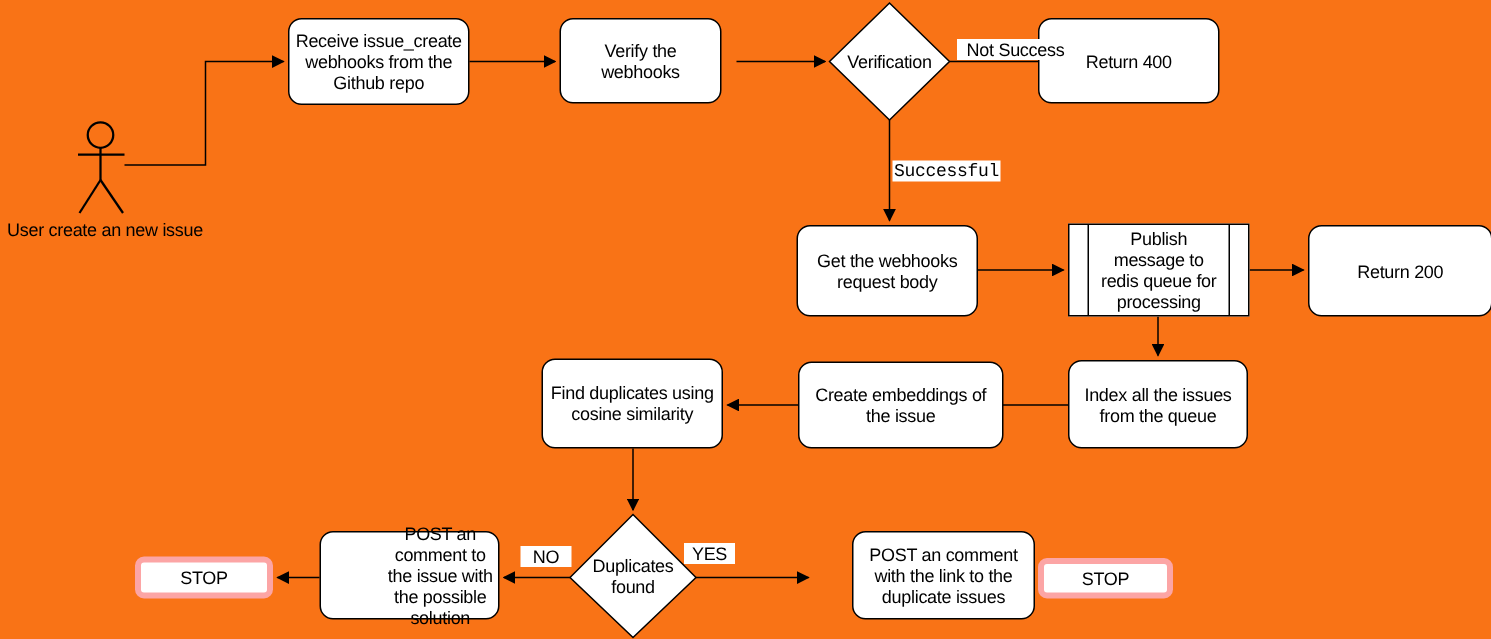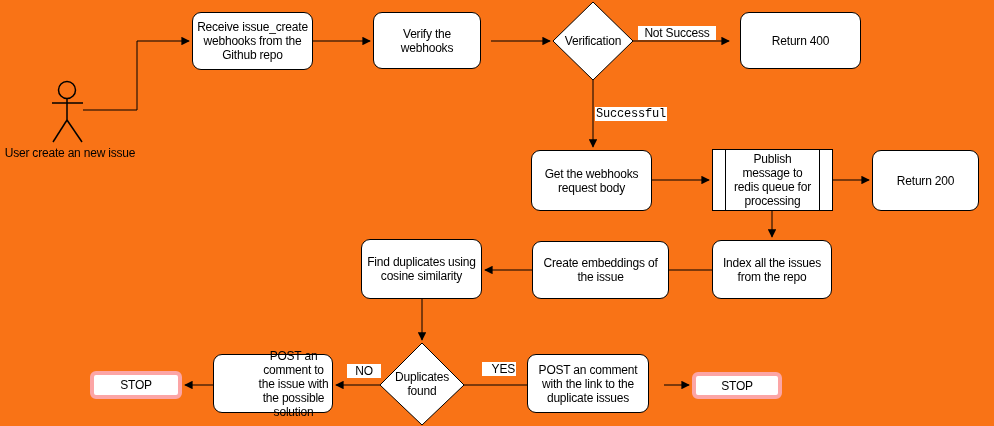--- a/index.html
+++ b/index.html
@@ -50,41 +50,41 @@
     letter-spacing: -0.2px;
     color: #000000;
     text-align: center;
   }
   .elabel { background: #ffffff; padding: 0 1px; }
   .elabel.left-align { text-align: left; font-family: Liberation Mono, monospace; }
 
   
   #n-receive   { left: 192px; top: 12px;  width: 121px; height: 58px; }
   #n-verify    { left: 373px; top: 12px;  width: 108px; height: 57px; }
-  #n-return400 { left: 740px; top: 12px;  width: 121px; height: 57px; }
+  #n-return400 { left: 692px; top: 12px;  width: 121px; height: 57px; }
   #n-getbody   { left: 531px; top: 150px; width: 121px; height: 61px; }
   #n-publish   { left: 712px; top: 149px; width: 121px; height: 62px; }
-  #n-return200 { left: 872px; top: 150px; width: 107px; height: 61px; }
+  #n-return200 { left: 872px; top: 150px; width: 123px; height: 61px; }
   #n-index     { left: 712px; top: 240px; width: 120px; height: 59px; }
   #n-embed     { left: 532px; top: 241px; width: 137px; height: 58px; }
   #n-finddup   { left: 361px; top: 239px; width: 121px; height: 60px; }
   #n-postno    { left: 213px; top: 354px; width: 120px; height: 59px; padding-left: 43px; }
   #n-stopl     { left: 90px;  top: 371px; width: 92px;  height: 28px; }
-  #n-postyes   { left: 527px; top: 354px; width: 122px; height: 59px; }
+  #n-postyes   { left: 568px; top: 354px; width: 122px; height: 59px; }
   #n-stopr     { left: 692px; top: 372px; width: 90px;  height: 27px; }
 
   
   #t-verification { left: 553px; top: 34px;  width: 80px; }
   #t-dupfound     { left: 382px; top: 370px; width: 80px; }
 
   
   #l-notsuccess { left: 638px; top: 26px;  width: 76px; }
   #l-successful { left: 595px; top: 107px; }
   #l-no         { left: 347px; top: 364px; width: 32px; }
-  #l-yes        { left: 482px; top: 362px; width: 32px; text-align: right; }
+  #l-yes        { left: 456px; top: 362px; width: 32px; }
 
   
   #l-actor { left: 0px; top: 146px; width: 140px; }
 </style>
 </head>
 <body>
 
 <div class="canvas">
 
   <svg class="layer" viewBox="0 0 994 426">
@@ -129,21 +129,21 @@
   <div class="node" id="n-return400">Return 400</div>
   <div class="node sharp" id="n-publish">
     <i class="vbar l"></i>
     <i class="vbar r"></i>
     <span class="publish-text">Publish message to redis queue for processing</span>
   </div>
 
   <div class="node" id="n-getbody">Get the webhooks request body</div>
 
   <div class="node" id="n-return200">Return 200</div>
-  <div class="node" id="n-index">Index all the issues from the repo</div>
+  <div class="node" id="n-index">Index all the issues from the queue</div>
   <div class="node" id="n-embed">Create embeddings of the issue</div>
   <div class="node" id="n-finddup">Find duplicates using cosine similarity</div>
   <div class="node" id="n-postno">POST an comment to the issue with the possible solution</div>
   <div class="node stop" id="n-stopl">STOP</div>
   <div class="node" id="n-postyes">POST an comment with the link to the duplicate issues</div>
   <div class="node stop" id="n-stopr">STOP</div>
 
   <div class="dtext" id="t-verification">Verification</div>
   <div class="dtext" id="t-dupfound">Duplicates found</div>
 

